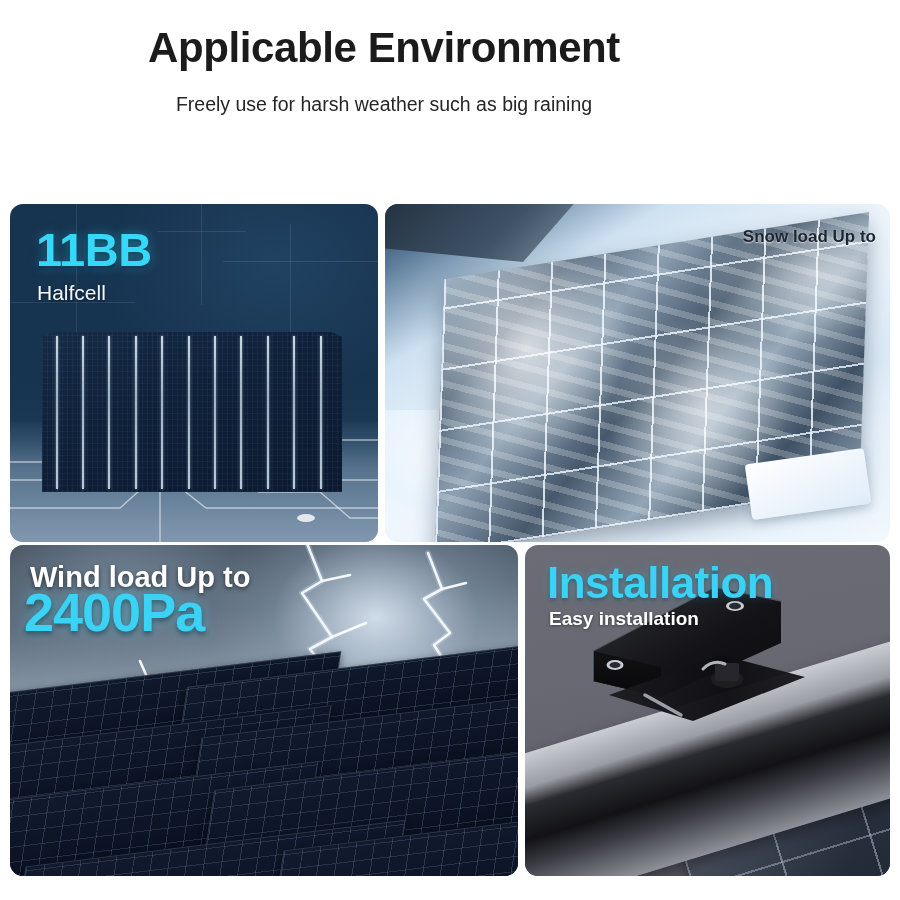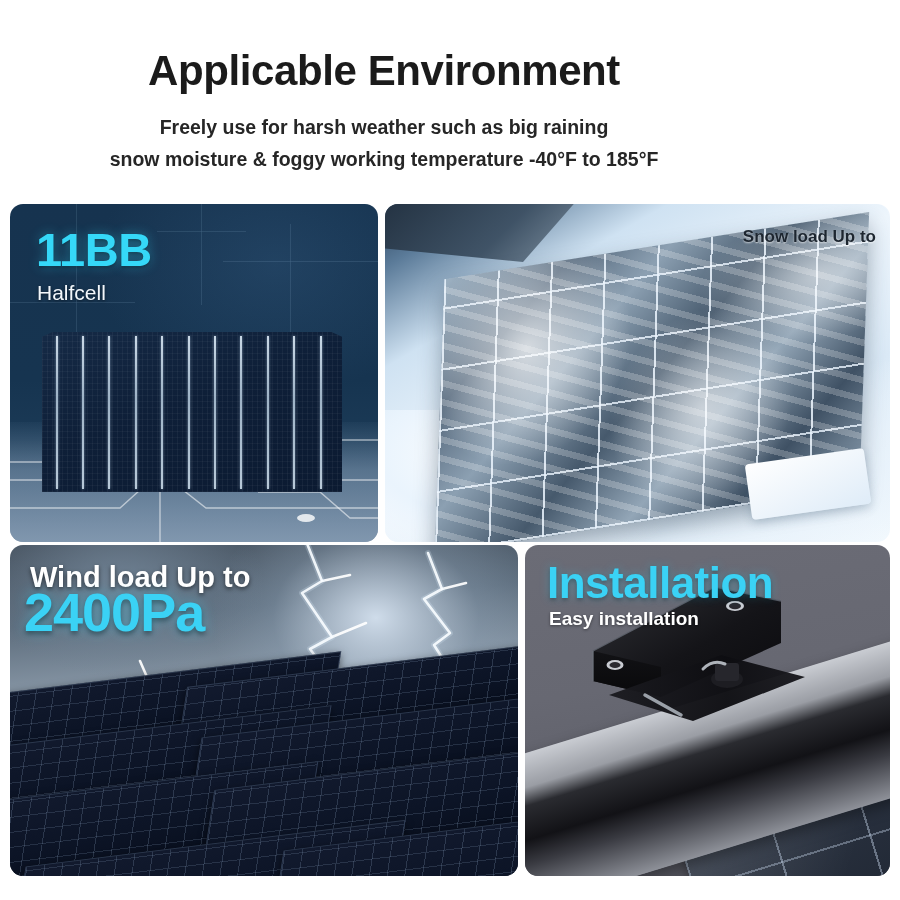--- a/index.html
+++ b/index.html
@@ -5,34 +5,34 @@
   * { margin:0; padding:0; box-sizing:border-box; }
   html,body { width:900px; height:900px; }
   body {
     background:#ffffff;
     font-family:"Liberation Sans", sans-serif;
     overflow:hidden;
     position:relative;
   }
 
   
-  .header { width:768px; padding-top:48px; text-align:center; }
+  .header { width:768px; padding-top:25px; text-align:center; }
   .headline {
     font-size:42px;
     font-weight:bold;
     color:#1b1b1b;
     letter-spacing:-0.4px;
     line-height:1.1;
   }
   .subline {
     margin-top:18px;
     font-size:19.5px;
     color:#262626;
     line-height:1.62;
-    font-weight:700;
+    font-weight:400;
   }
 
   
   .grid {
     position:absolute;
     left:10px; top:204px;
     width:880px; height:576px;text-align:center;
   }
   .card {
     position:absolute;
@@ -232,21 +232,20 @@
     text-shadow:0 1px 3px rgba(0,0,0,.45);
   }
 </style>
 </head>
 <body>
 
 <div class="header">
   <div class="headline">Applicable Environment</div>
   <div class="subline">
     <div>Freely use for harsh weather such as big raining</div>
-    <div>snow moisture &amp; foggy working temperature -40°F to 185°F</div>
   </div>
 </div>
 
 <div class="grid">
 
   <div class="card card-tl">
     <div class="tl-bg"></div>
 
     <div class="tl-lines">
       <i style="left:18%;top:0;width:1px;height:46%"></i>

